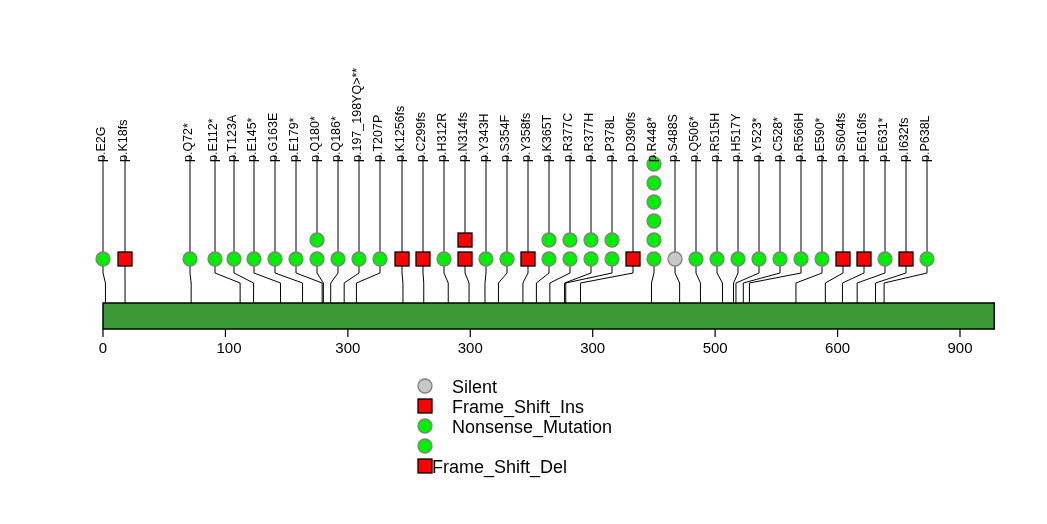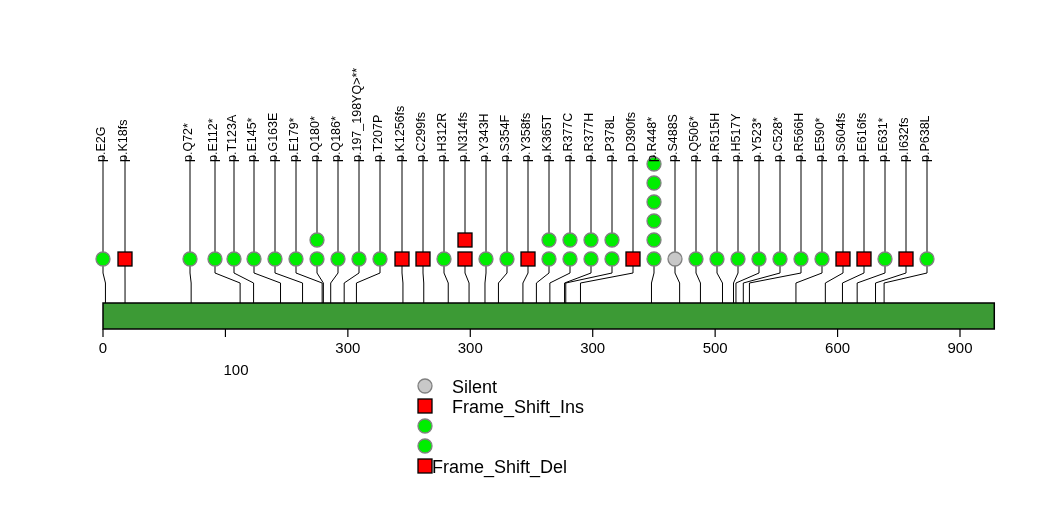--- a/index.html
+++ b/index.html
@@ -261,21 +261,21 @@
         <line x1="927" y1="252" x2="927" y2="155" stroke="#000" stroke-width="1"></line>
         <circle cx="927" cy="259" r="7" fill="#00EE00" stroke="#808080" stroke-width="1.3"></circle>
       </g>
       <circle cx="425" cy="386" r="7" fill="#C8C8C8" stroke="#808080" stroke-width="1.3"></circle>
       <rect x="418" y="399" width="14" height="14" fill="#FF0000" stroke="#000" stroke-width="1.3"></rect>
       <circle cx="425" cy="426" r="7" fill="#00EE00" stroke="#808080" stroke-width="1.3"></circle>
       <circle cx="425" cy="446" r="7" fill="#00EE00" stroke="#808080" stroke-width="1.3"></circle>
       <rect x="418" y="459" width="14" height="14" fill="#FF0000" stroke="#000" stroke-width="1.3"></rect>
     </svg>
     <div class="axis-tick-label" style="left: 103px; top: 339px;">0</div>
-    <div class="axis-tick-label" style="left: 236px; top: 339px; margin-top: 22px;">100</div>
+    <div class="axis-tick-label" style="left: 229px; top: 339px;">100</div>
     <div class="axis-tick-label" style="left: 347.857px; top: 339px;">300</div>
     <div class="axis-tick-label" style="left: 470.286px; top: 339px;">300</div>
     <div class="axis-tick-label" style="left: 592.714px; top: 339px;">300</div>
     <div class="axis-tick-label" style="left: 715.143px; top: 339px;">500</div>
     <div class="axis-tick-label" style="left: 837.571px; top: 339px;">600</div>
     <div class="axis-tick-label" style="left: 960px; top: 339px;">900</div>
     <div class="lbl" style="left: 108px; top: 148px;">p.E2G</div>
     <div class="lbl" style="left: 130px; top: 148px;">p.K18fs</div>
     <div class="lbl" style="left: 195px; top: 148px;">p.Q72*</div>
     <div class="lbl" style="left: 220px; top: 148px;">p.E112*</div>
@@ -308,14 +308,15 @@
     <div class="lbl" style="left: 785px; top: 148px;">p.C528*</div>
     <div class="lbl" style="left: 806px; top: 148px;">p.R566H</div>
     <div class="lbl" style="left: 827px; top: 148px;">p.E590*</div>
     <div class="lbl" style="left: 848px; top: 148px;">p.S604fs</div>
     <div class="lbl" style="left: 869px; top: 148px;">p.E616fs</div>
     <div class="lbl" style="left: 890px; top: 148px;">p.E631*</div>
     <div class="lbl" style="left: 911px; top: 148px;">p.I632fs</div>
     <div class="lbl" style="left: 932px; top: 148px;">p.P638L</div>
     <div class="legend-text" style="left: 452px; top: 377px;">Silent</div>
     <div class="legend-text" style="left: 452px; top: 397px;">Frame_Shift_Ins</div>
+    <div class="legend-text" style="left: 452px; top: 417px;">Nonsense_Mutation</div>
     <div class="legend-text" style="left: 432px; top: 457px;">Frame_Shift_Del</div>
   </div>
 
 </body></html>

